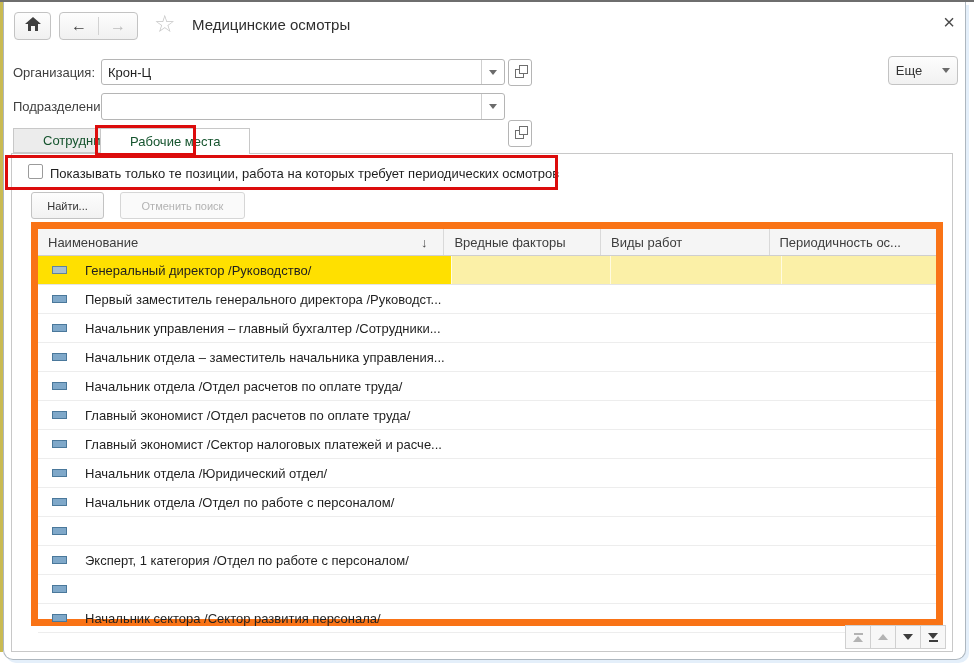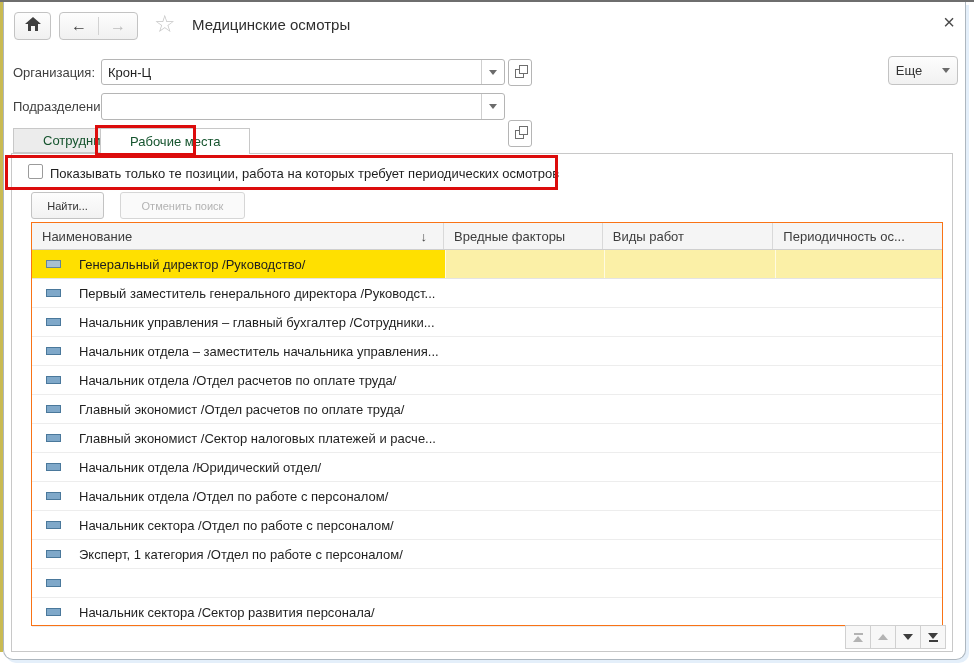--- a/index.html
+++ b/index.html
@@ -46,21 +46,21 @@
   #annot-check{left:1px;top:153px;width:553px;height:35px;}
   #cb-box{left:24px;top:162px;width:15px;height:15px;border:1px solid #9b9b9b;border-radius:2px;background:#fff;cursor:pointer;z-index:4;}
   #cb-label{left:46px;top:164px;font-size:13px;color:#1f1f1f;z-index:4;}
   
   .btn{border:1px solid #c3c3c3;border-radius:3px;background:linear-gradient(#fdfdfd,#f2f2f2);
     font-size:11px;color:#333;display:flex;align-items:center;justify-content:center;cursor:pointer;z-index:4;}
   #btn-find{left:27px;top:190px;width:73px;height:27px;}
   #btn-cancel{left:116px;top:190px;width:125px;height:27px;color:#b3b3b3;border-color:#d6d6d6;background:#fafafa;cursor:default;}
   #btn-more-table{left:874px;top:188px;width:57px;height:25px;border-radius:3px;}
   
-  #table{left:27px;top:220px;width:912px;height:404px;border:1px solid #f97316;background:#fff;z-index:4;}
+  #table{left:27px;top:220px;width:912px;height:404px;border:7px solid #f97316;background:#fff;z-index:4;}
   #thead{display:flex;height:26px;background:#f5f5f5;border-bottom:1px solid #cfcfcf;}
   .th{box-sizing:border-box;border-right:1px solid #d9d9d9;font-size:13px;color:#3d3d3d;
     display:flex;align-items:center;padding:0 10px;cursor:pointer;}
   .th:nth-child(1){width:413px;} .th:nth-child(2){width:159px;}
   .th:nth-child(3){width:171px;} .th:nth-child(4){width:169px;border-right:none;}
   .sort{margin-left:auto;color:#444;font-size:13px;padding-right:6px;}
   .trow{height:29px;box-sizing:border-box;border-bottom:1px solid #ededed;display:flex;align-items:center;
     font-size:13px;color:#1f1f1f;cursor:pointer;}
   .trow.sel{background:linear-gradient(to right,#ffe000 0 413px,#fffbe0 413px 414px,
     #fbf0a7 414px 572px,#fffbe0 572px 573px,#fbf0a7 573px 743px,#fffbe0 743px 744px,#fbf0a7 744px 100%);
@@ -199,21 +199,20 @@
         <div class="trow">
           <span class="dash"></span>
           <span>Начальник отдела /Юридический отдел/</span>
         </div>
         <div class="trow">
           <span class="dash"></span>
           <span>Начальник отдела /Отдел по работе с персоналом/</span>
         </div>
         <div class="trow">
           <span class="dash"></span>
-          <span>Начальник сектора /Отдел по работе с персоналом/</span>
         </div>
         <div class="trow">
           <span class="dash"></span>
           <span>Эксперт, 1 категория /Отдел по работе с персоналом/</span>
         </div>
         <div class="trow">
           <span class="dash"></span>
         </div>
         <div class="trow">
           <span class="dash"></span>

